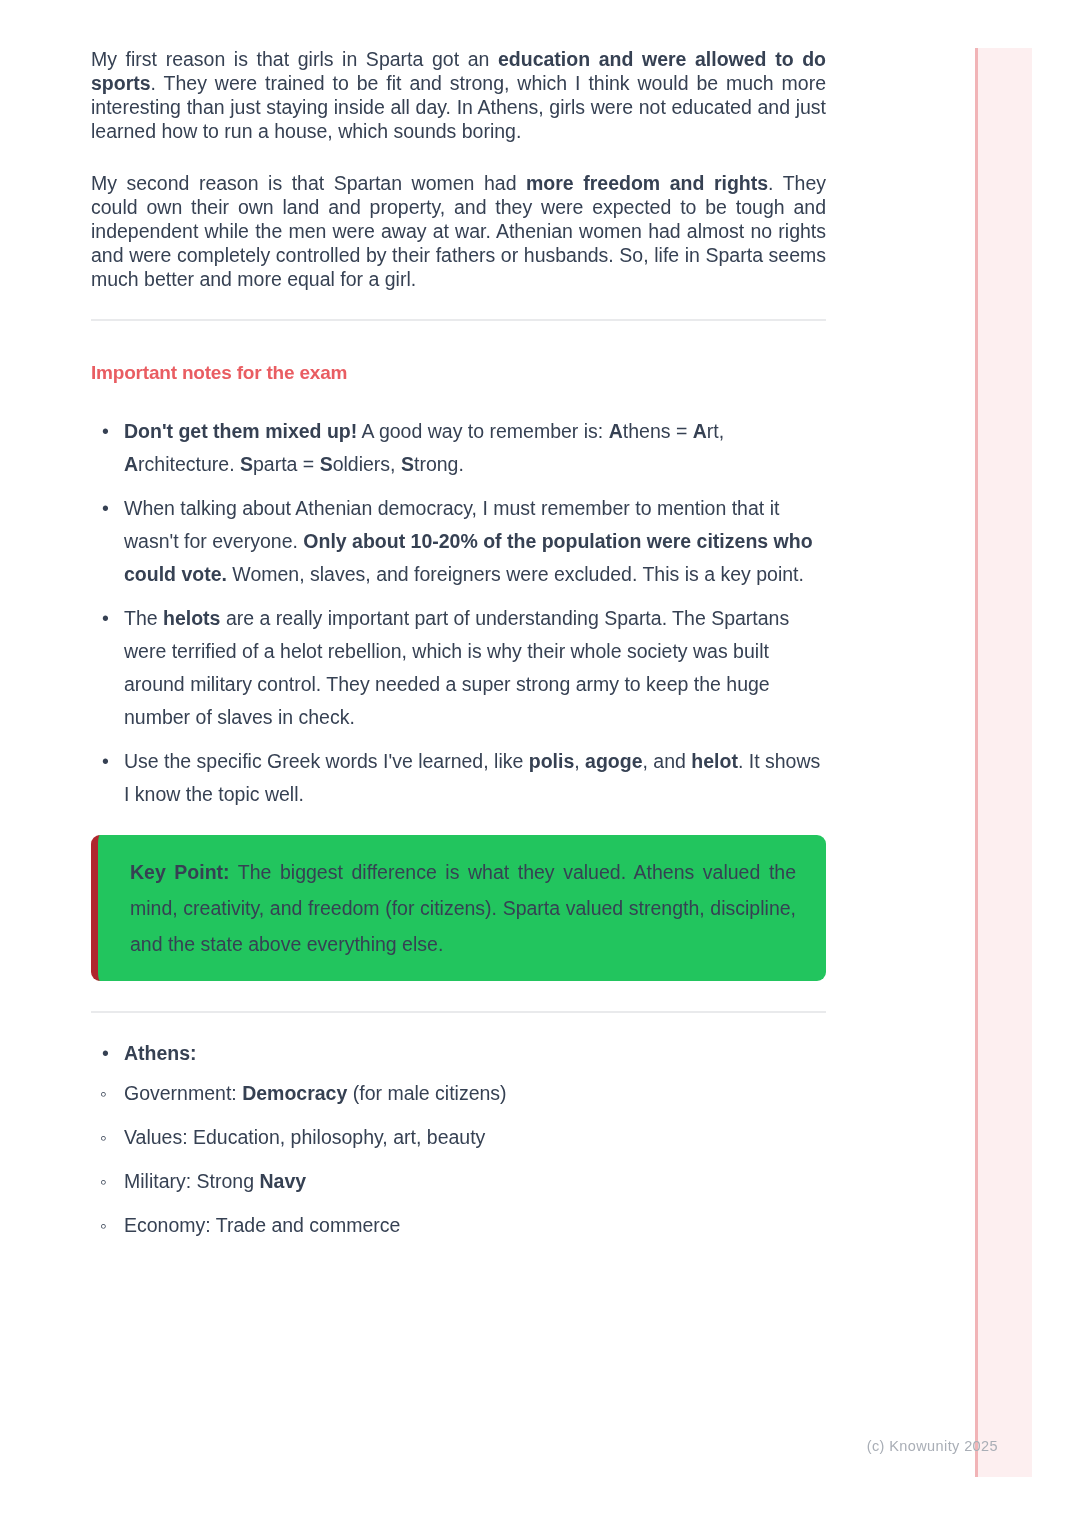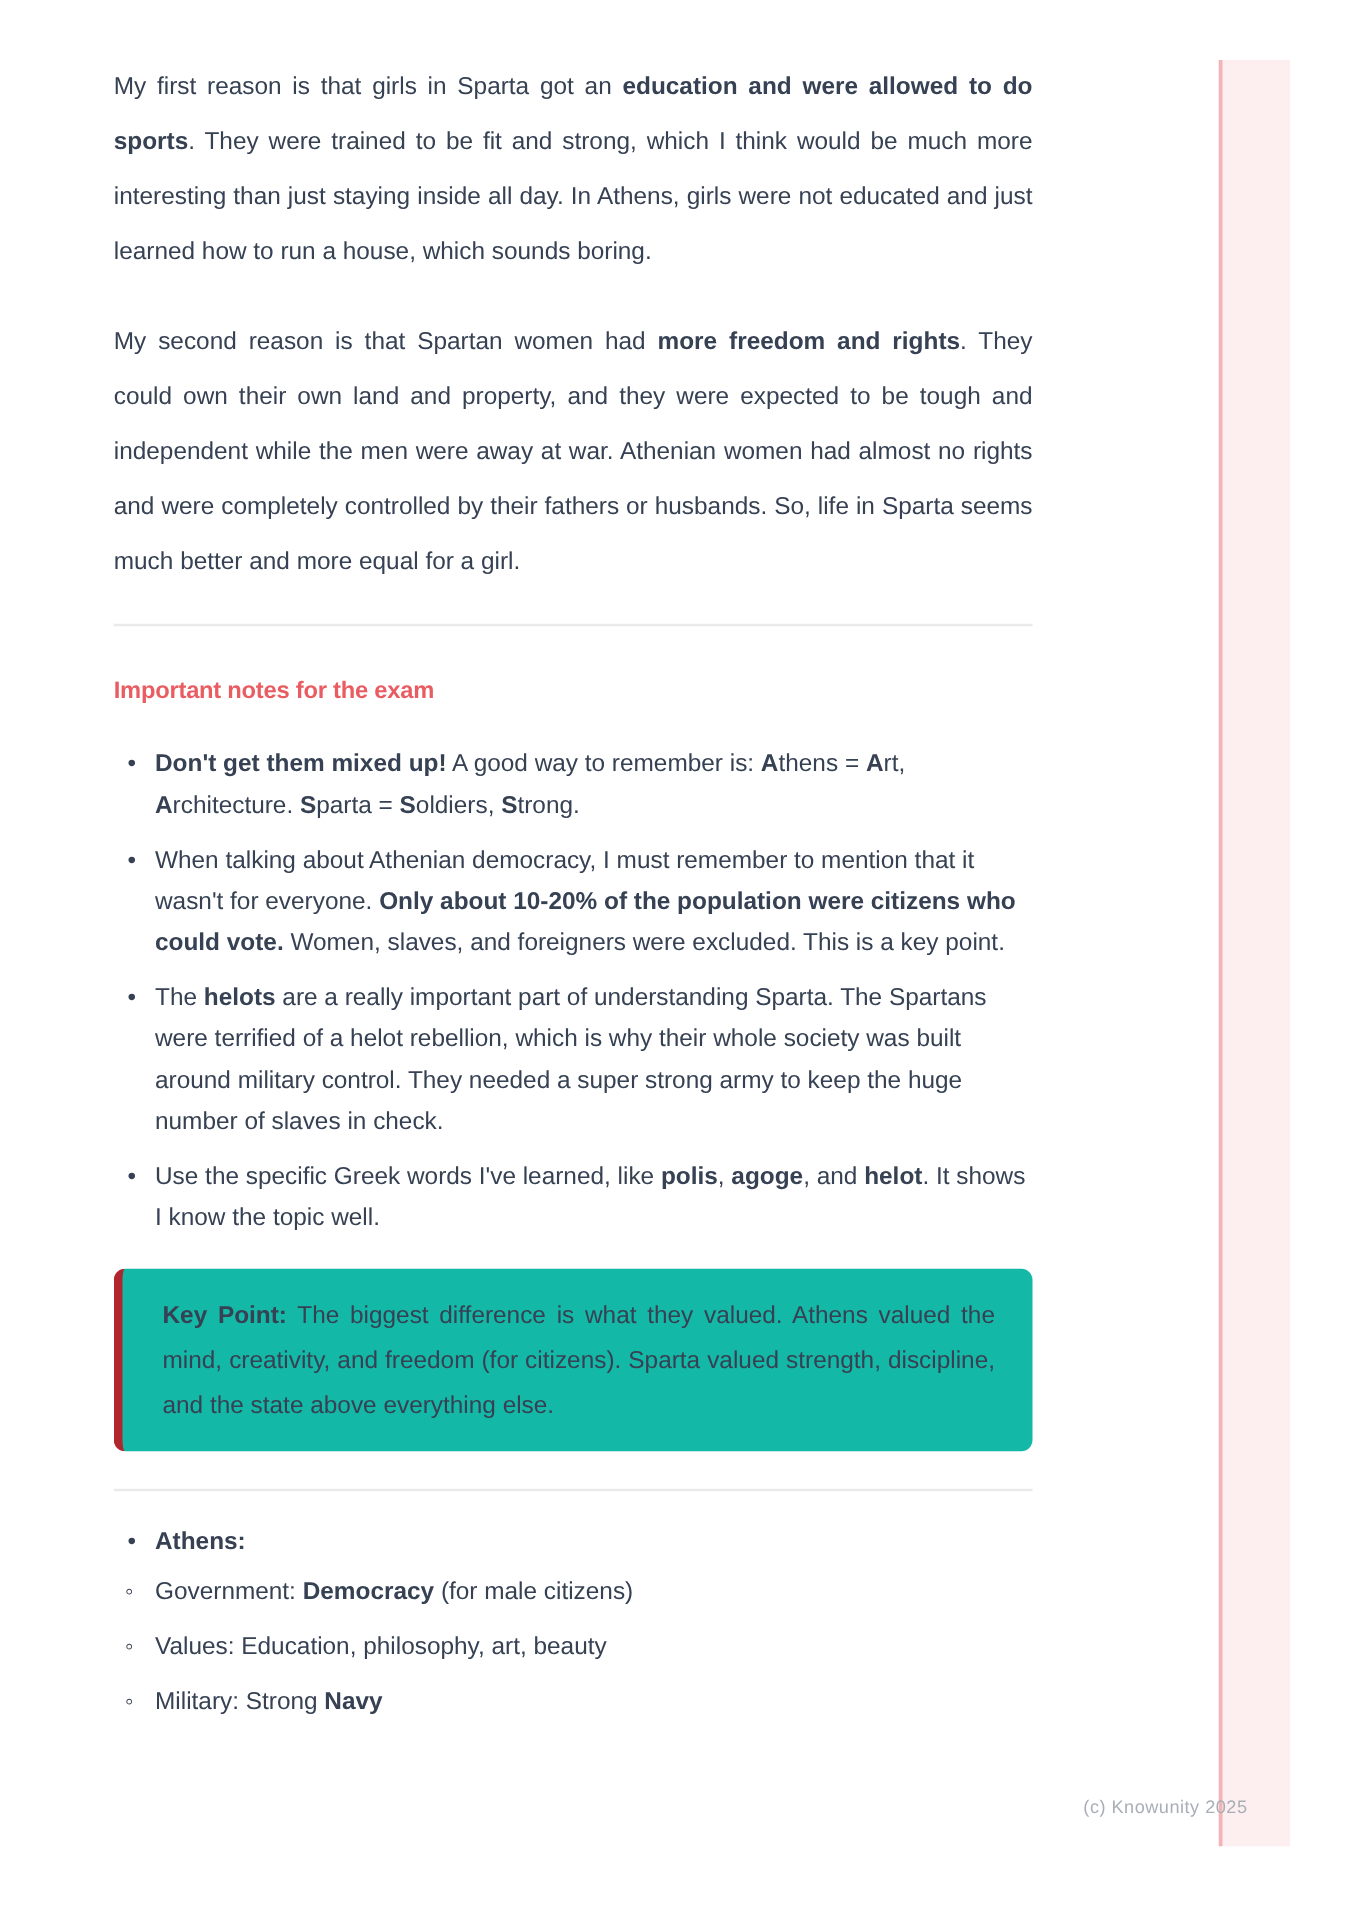--- a/index.html
+++ b/index.html
@@ -24,21 +24,21 @@
   }
   .content {
     position: relative;
     z-index: 2;
     margin-left: 91px;
     width: 735px;
     padding-top: 47px;
   }
   p.body {
     font-size: 19.5px;
-    line-height: 44px;
+    line-height: 24px;
     text-align: justify;
     margin: 0 0 28px 0;
   }
   .divider {
     border: none;
     border-top: 2px solid #e9eaec;
     margin: 25px 0 0 0;
     height: 0;
   }
   h2.section {
@@ -76,21 +76,21 @@
     content: "\25E6";
     position: absolute;
     left: 42px;
     top: 0px;
     font-size: 19px;
     color: #364153;
   }
   .b { font-weight: bold; }
   .callout {
     margin-top: 24px;
-    background: #14b8a6;
+    background: #22c55e;
     border-left: 7px solid #b0262e;
     border-radius: 9px;
     padding: 19px 30px 19px 32px;
     font-size: 19.5px;
     line-height: 36px;
     text-align: justify;
   }
   .watermark {
     position: absolute;
     top: 1438px;
@@ -141,20 +141,21 @@
         <span class="b">Athens:</span>
 
         <div class="sublist" style="margin-left:-66px;">
 
           <div class="li2"><span class="">Government: </span><span class="b">Democracy</span><span class=""> (for male citizens)</span></div>
 
           <div class="li2"><span class="">Values: Education, philosophy, art, beauty</span></div>
 
           <div class="li2"><span class="">Military: Strong </span><span class="b">Navy</span></div>
 
+          <div class="li2"><span class="">Economy: Trade and commerce</span></div>
 
         </div>
       </div>
 
     </div>
 
   </div>
 
   <div class="watermark">(c) Knowunity 2025</div>
 

